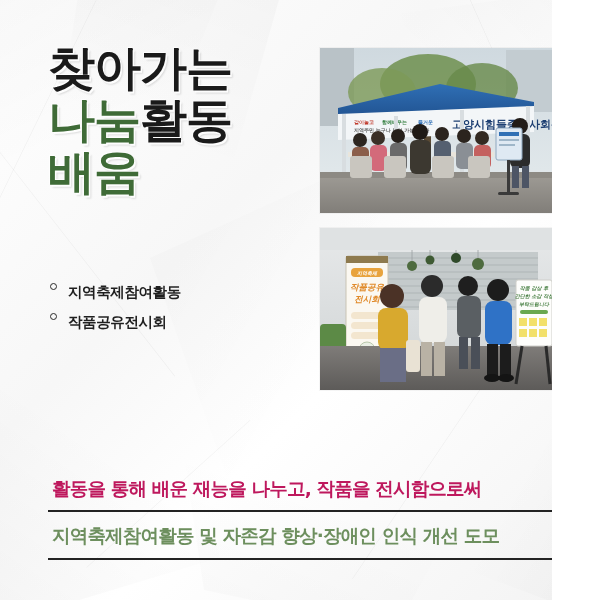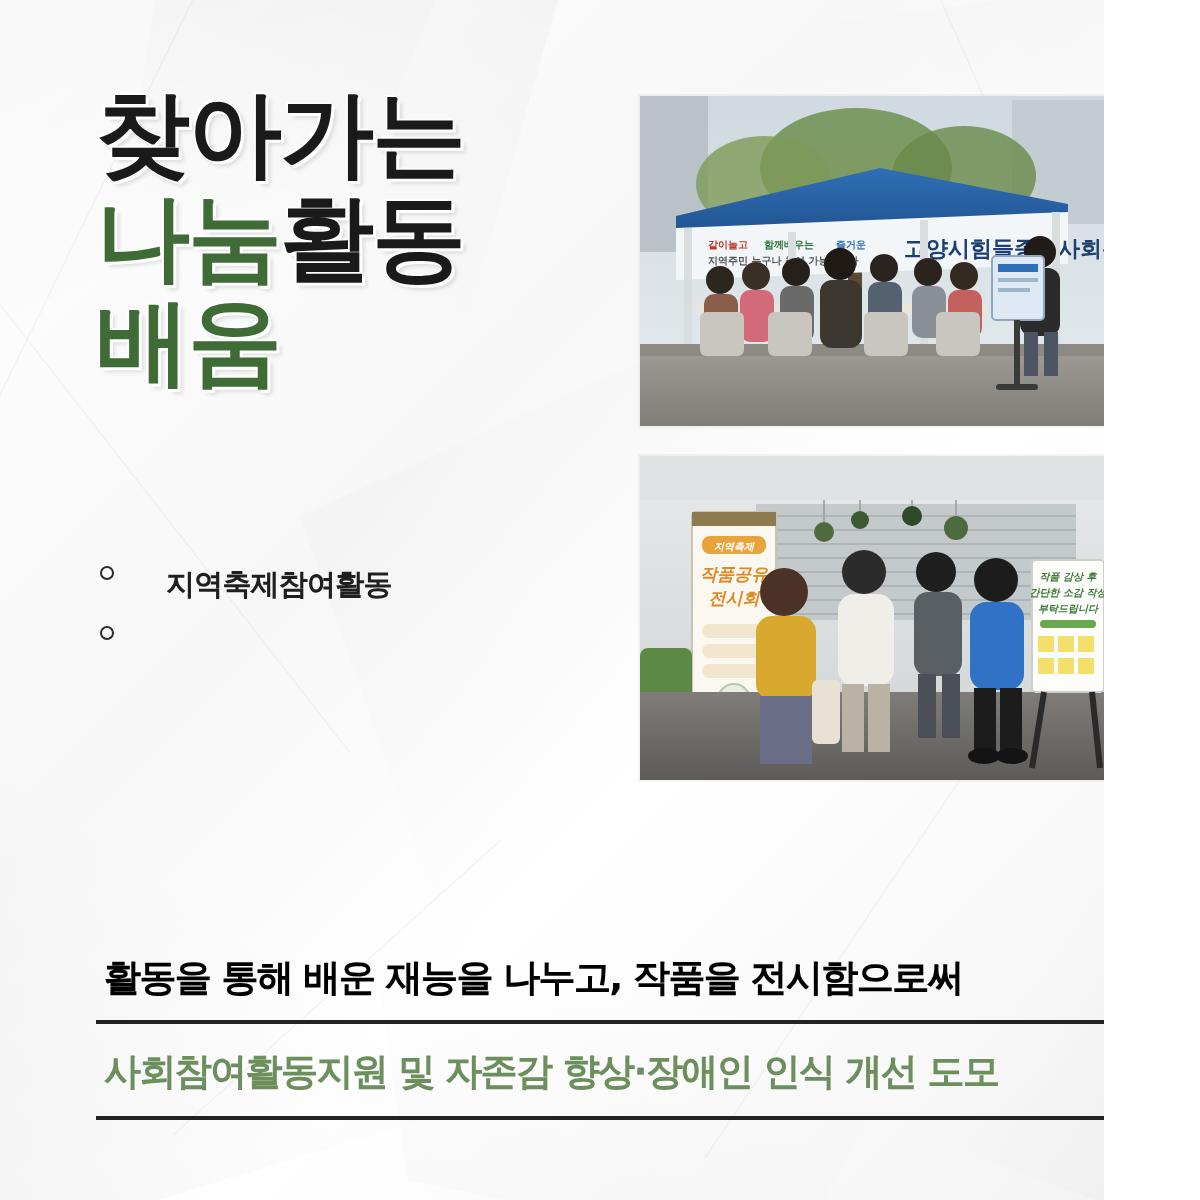--- a/index.html
+++ b/index.html
@@ -98,21 +98,21 @@
   
   .bullets {
     position: absolute;
     left: 50px;
     top: 283px;
     z-index: 5;
   }
   .bullet-row {
     display: flex;
     align-items: flex-start;
-    gap: 26px;
+    gap: 11px;
     margin-bottom: 11px;
   }
   .bullet-mark {
     width: 7px;
     height: 7px;
     border: 1.4px solid #2b2b2b;
     border-radius: 50%;
     box-sizing: border-box;
     flex: 0 0 auto;
   }
@@ -144,21 +144,21 @@
     position: absolute;
     left: 48px;
     width: 504px;
     top: 476px;
     z-index: 5;
   }
   .stmt-line-1 {
     font-family: "DejaVu Sans", sans-serif;
     font-size: 18.5px;
     font-weight: 700;
-    color: #000000;
+    color: #be185d;
     letter-spacing: -0.8px;
     white-space: nowrap;
     padding-left: 4px;
     padding-bottom: 9px;
   }
   .rule {
     height: 2.2px;
     background: #232323;
     width: 100%;
   }
@@ -199,20 +199,21 @@
     <div class="title-line t-green">배움</div>
   </div>
 
   <div class="bullets">
     <div class="bullet-row">
       <span class="bullet-mark"></span>
       <span class="bullet-text">지역축제참여활동</span>
     </div>
     <div class="bullet-row">
       <span class="bullet-mark"></span>
+      <span class="bullet-text">작품공유전시회</span>
     </div>
   </div>
 
   <div class="photo" id="photo-top">
     <svg viewBox="0 0 232 165" preserveAspectRatio="xMidYMid slice">
       <defs>
         <linearGradient id="skyG" x1="0" y1="0" x2="0" y2="1">
           <stop offset="0" stop-color="#cfd9df"></stop>
             <stop offset="1" stop-color="#e6ecee"></stop>
         </linearGradient>
@@ -394,17 +395,17 @@
         <rect x="219" y="101" width="8" height="8"></rect>
       </g>
       <line x1="202" y1="118" x2="196" y2="156" stroke="#2a2a2a" stroke-width="3"></line>
       <line x1="226" y1="118" x2="230" y2="156" stroke="#2a2a2a" stroke-width="3"></line>
     </svg>
   </div>
 
   <div class="statement">
     <div class="stmt-line-1">활동을 통해 배운 재능을 나누고, 작품을 전시함으로써</div>
     <div class="rule"></div>
-    <div class="stmt-line-2">사회참여활동지원 및 자존감 향상·장애인 인식 개선 도모</div>
+    <div class="stmt-line-2">지역축제참여활동 및 자존감 향상·장애인 인식 개선 도모</div>
     <div class="rule"></div>
   </div>
 
 </div>
 
 </body></html>

